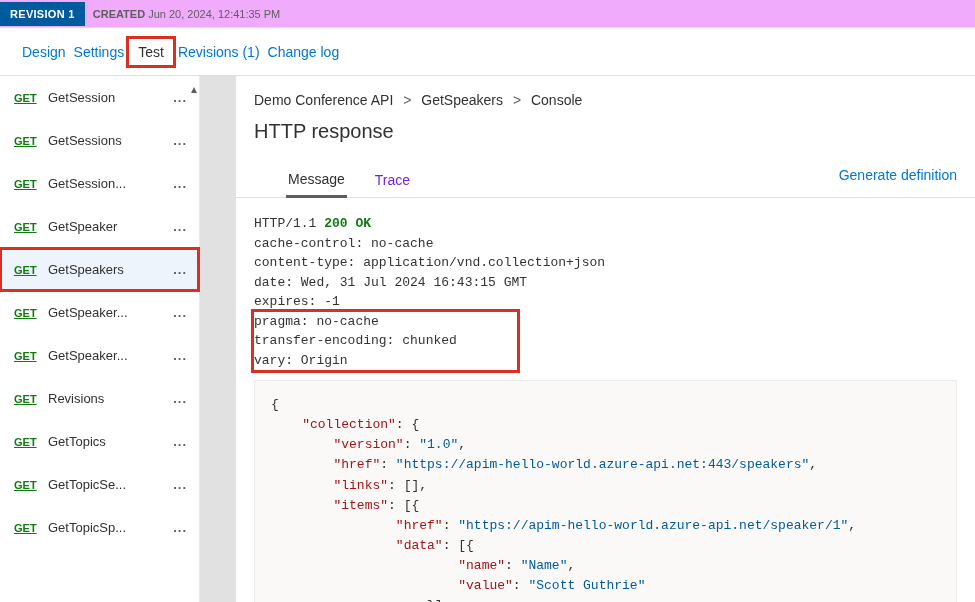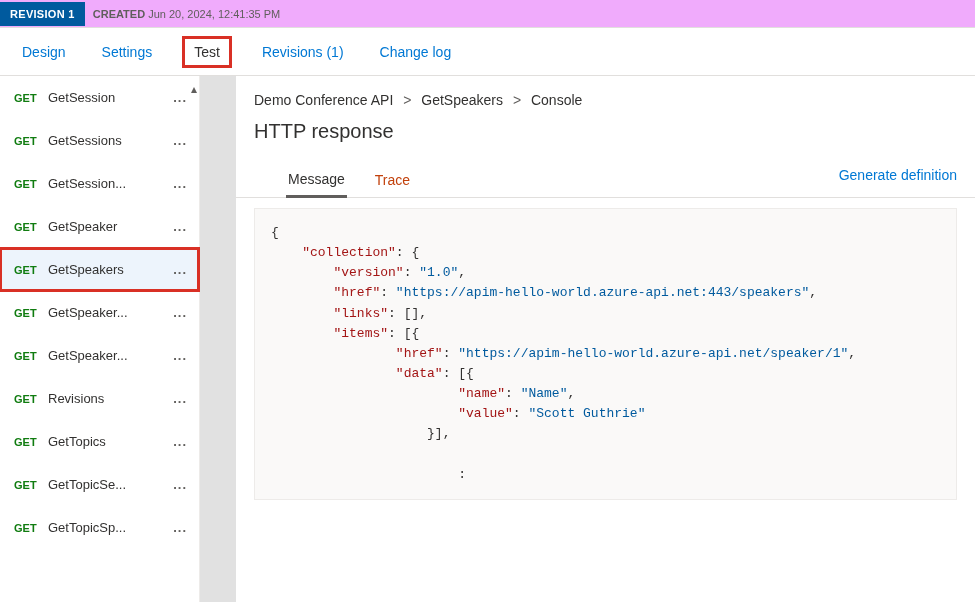--- a/index.html
+++ b/index.html
@@ -3,40 +3,40 @@
 <meta charset="utf-8">
 <style>
   * { box-sizing: border-box; margin: 0; padding: 0; }
   body { font-family: "Segoe UI", Arial, sans-serif; font-size: 13px; color: #323130; background: #fff; width: 975px; height: 602px; overflow: hidden; }
 
   .topbar { display: flex; align-items: center; background: #f0abfc; height: 28px; border-bottom: 1px solid #e1dfdd; }
   .rev-badge { background: #005a9e; color: #fff; font-weight: 600; font-size: 11px; padding: 6px 10px; letter-spacing: 0.3px; }
   .created { font-size: 11px; color: #605e5c; margin-left: 8px; }
   .created-label { font-weight: 600; }
 
-  .tabrow { display: flex; align-items: center; background: #fff; height: 48px; border-bottom: 1px solid #e1dfdd; padding-left: 18px; gap: 28px; }
+  .tabrow { display: flex; align-items: center; background: #fff; height: 48px; border-bottom: 1px solid #e1dfdd; padding-left: 18px; }
   .tab { color: #0078d4; font-size: 14px; cursor: pointer; padding: 6px 4px; }
   .tab.test-hl { outline: 3px solid #d93025; outline-offset: -1px; color: #323130; padding: 6px 10px; text-align: right; }
 
   .layout { display: flex; height: calc(602px - 28px - 48px); }
   .sidebar { width: 200px; border-right: 1px solid #edebe9; background: #fff; position: relative; }
   .scroll-ind { position: absolute; right: 2px; top: 6px; font-size: 12px; color: #605e5c; cursor: pointer; }
   .op-row { display: flex; align-items: center; padding: 14px 10px 14px 14px; cursor: pointer; }
   .op-row[data-selected="true"] { background: #edf4fc; outline: 3px solid #d93025; outline-offset: -2px; }
-  .op-row .verb { color: #107c10; font-weight: 700; font-size: 11px; width: 34px; }
+  .op-row .verb { color: #107c10; font-weight: 700; font-size: 11px; width: 34px; text-decoration: underline; }
   .op-row .name { flex: 1; color: #323130; font-size: 13px; white-space: nowrap; overflow: hidden; text-overflow: ellipsis; }
   .op-row .dots { color: #605e5c; font-weight: 700; letter-spacing: 1px; padding: 0 2px; }
   .spacer-col { width: 36px; background: #e1e1e1; }
 
   .main { flex: 1; overflow: auto; padding: 0 0 0 0; background: #fff; }
   .crumb { padding: 16px 18px 0 18px; color: #323130; font-size: 14px; }
   .crumb .sep { margin: 0 6px; color: #605e5c; }
   .h1 { padding: 12px 18px 18px 18px; font-size: 20px; font-weight: 400; }
   .sub-tabs { display: flex; align-items: center; border-bottom: 1px solid #e1dfdd; padding: 0 18px; position: relative; }
-  .sub-tab { padding: 10px 2px 8px 2px; margin-right: 26px; font-size: 14px; color: #c2410c; cursor: pointer; }
+  .sub-tab { padding: 10px 2px 8px 2px; margin-right: 26px; font-size: 14px; color: #6d28d9; cursor: pointer; }
   .sub-tab.active { color: #323130; border-bottom: 3px solid #605e5c; margin-bottom: -1px; margin-left: 32px; }
   .gen-def { margin-left: auto; color: #0078d4; cursor: pointer; font-size: 14px; padding-bottom: 8px; }
 
   .code-block { font-family: Consolas, "Courier New", monospace; font-size: 13px; line-height: 1.5; white-space: pre; padding: 16px 18px 0 18px; color: #333; }
   .status { color: #107c10; font-weight: 700; }
   .hdr-box { outline: 3px solid #d93025; display: inline-block; padding-right: 60px; }
 
   .json-block { font-family: Consolas, "Courier New", monospace; font-size: 13px; line-height: 1.55; white-space: pre; background: #faf9f8; margin: 10px 18px 0 18px; padding: 14px 16px; border: 1px solid #edebe9; }
   .k { color: #a31515; }
   .s { color: #005a9e; }
@@ -133,20 +133,28 @@
       <span class="sep">&gt;</span>
       <span>Console</span>
     </div>
     <div class="h1">HTTP response</div>
     <div class="sub-tabs">
       <div class="sub-tab active">Message</div>
       <div class="sub-tab">Trace</div>
       <div class="gen-def">Generate definition</div>
     </div>
 
+    <div class="code-block"><span>HTTP/1.1 </span><span class="status">200 OK</span>
+<span>cache-control: no-cache
+content-type: application/vnd.collection+json
+date: Wed, 31 Jul 2024 16:43:15 GMT
+expires: -1</span>
+<span class="hdr-box">pragma: no-cache
+transfer-encoding: chunked
+vary: Origin</span></div>
 
     <div class="json-block"><span>{</span>
     <span class="k">"collection"</span><span>: {</span>
         <span class="k">"version"</span>: <span class="s">"1.0"</span>,
         <span class="k">"href"</span>: <span class="s">"https://apim-hello-world.azure-api.net:443/speakers"</span>,
         <span class="k">"links"</span><span>: [],</span>
         <span class="k">"items"</span><span>: [{</span>
                 <span class="k">"href"</span>: <span class="s">"https://apim-hello-world.azure-api.net/speaker/1"</span>,
                 <span class="k">"data"</span><span>: [{</span>
                         <span class="k">"name"</span>: <span class="s">"Name"</span>,

